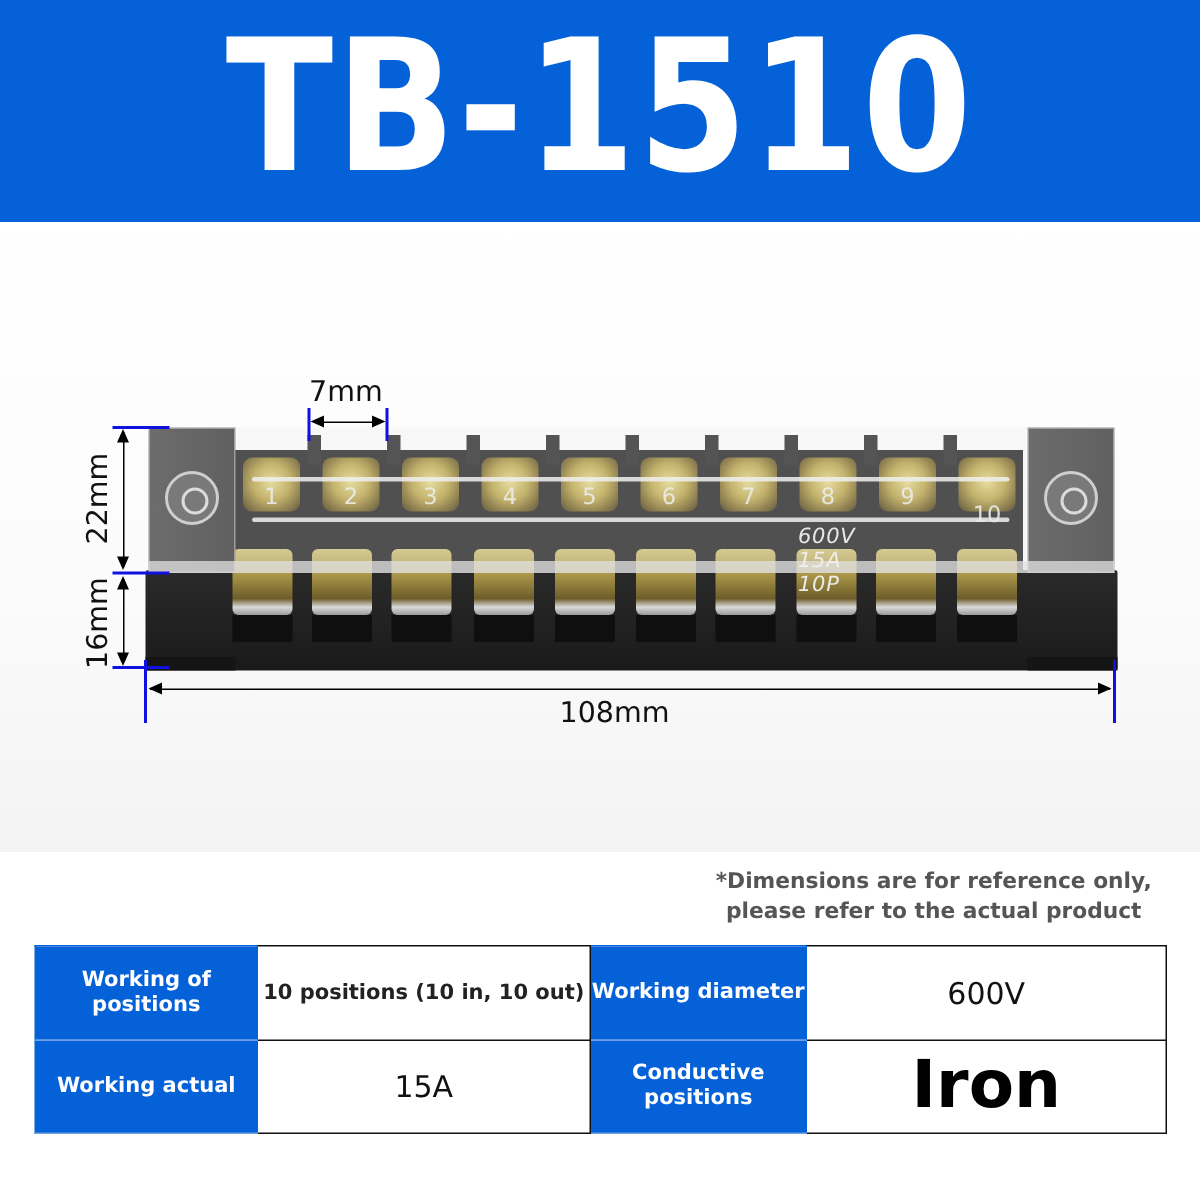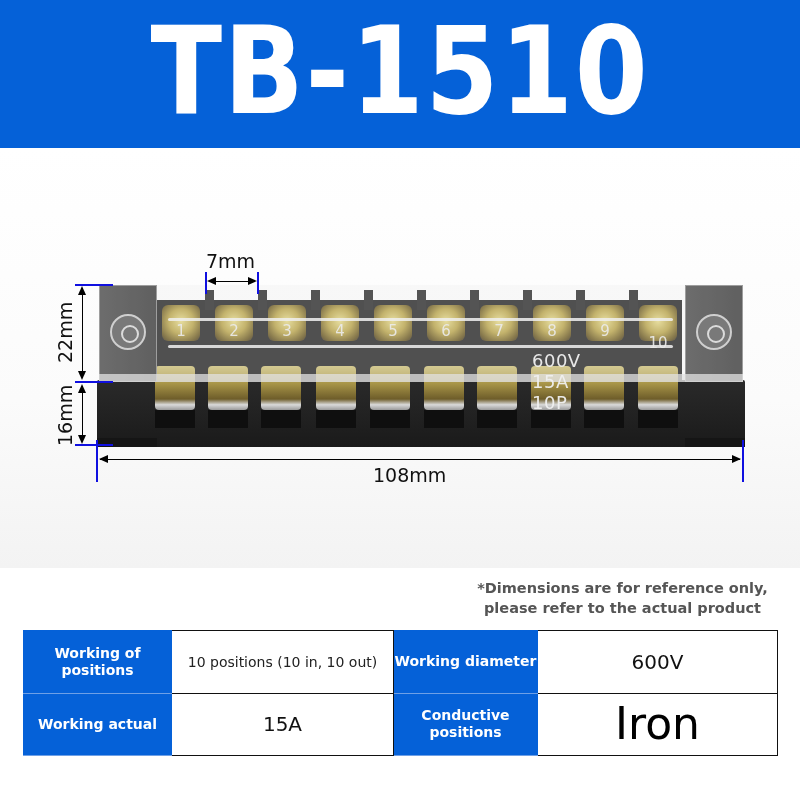--- a/index.html
+++ b/index.html
@@ -18,40 +18,40 @@
   .end-cap.right { left:685px; }
   .cap-hole { position:absolute; left:10px; top:28px; width:36px; height:36px; border-radius:50%; border:2px solid #c8c8c8; box-sizing:border-box; background:#5a5a5a; }
   .cap-hole::after { content:""; position:absolute; left:9px; top:9px; width:14px; height:14px; border-radius:50%; border:2px solid #d8d8d8; }
   .cover { position:absolute; left:99px; top:285px; width:644px; height:97px; background:rgba(230,230,230,0.22); border-bottom:8px solid rgba(225,225,225,0.75); box-sizing:border-box; }
   .cover-line { position:absolute; left:168px; width:505px; height:3px; background:rgba(240,240,240,0.85); border-radius:2px; }
   .tab { position:absolute; top:290px; width:9px; height:20px; background:#2b2b2b; }
   .screw { position:absolute; width:38px; height:36px; border-radius:6px; background:radial-gradient(circle at 50% 45%, #e6da8a 0%, #b9a44a 45%, #6c5a22 80%, #3a3020 100%); }
   .screw-low { position:absolute; width:40px; height:44px; border-radius:4px; background:linear-gradient(#cfc27a 0%, #a89548 40%, #6e5d2a 75%, #d9d9d9 88%, #9a9a9a 100%); }
   .slot { position:absolute; width:40px; height:18px; background:#0f0f0f; }
   .num { position:absolute; width:30px; text-align:center; color:rgba(235,235,235,0.9); font-size:15px; }
-  .rating { position:absolute; left:532px; top:350px; color:rgba(240,240,240,0.95); font-size:18px; letter-spacing:0.5px; }
+  .rating { position:absolute; left:532px; top:350px; color:rgba(240,240,240,0.95); font-size:14px; letter-spacing:0.5px;font-style:italic; }
 
   .dim { position:absolute; background:#000; }
   .dimblue { position:absolute; background:#1010e0; }
   .dimlabel { position:absolute; color:#111; font-size:19px; }
   .dimlabel.v { transform:rotate(-90deg); transform-origin:center; }
   .arrow-l, .arrow-r, .arrow-u, .arrow-d { position:absolute; width:0; height:0; }
   .arrow-l { border-top:4px solid transparent; border-bottom:4px solid transparent; border-right:9px solid #000; }
   .arrow-r { border-top:4px solid transparent; border-bottom:4px solid transparent; border-left:9px solid #000; }
   .arrow-u { border-left:4px solid transparent; border-right:4px solid transparent; border-bottom:9px solid #000; }
   .arrow-d { border-left:4px solid transparent; border-right:4px solid transparent; border-top:9px solid #000; }
 
   .note { position:absolute; left:450px; top:578px; width:345px; text-align:center; color:#555555; font-weight:bold; font-size:14.5px; line-height:20px; }
 
   .spec-table { position:absolute; left:23px; top:630px; width:754px; height:126px; border-collapse:collapse; table-layout:fixed; }
   .spec-table td { border:1px solid #111; padding:0; text-align:center; vertical-align:middle; height:42px; }
   .spec-table td.lbl { background:#0561d8; color:#ffffff; font-weight:bold; font-size:14px; line-height:17px; border-color:#0561d8; border-bottom:1px solid #6fa0e6; }
   .spec-table td.val { background:#ffffff; color:#111; font-size:20px; }
-  .spec-table td.val.small { font-size:14px; font-weight:normal; line-height:18px; color:#222; }
-  .spec-table td.val.big { font-size:44px; font-weight:normal; color:#000; line-height:40px; }
+  .spec-table td.val.small { font-size:14px; font-weight:bold; line-height:18px; color:#222; }
+  .spec-table td.val.big { font-size:44px; font-weight:bold; color:#000; line-height:40px; }
   sup { font-size:12px; }
 </style>
 </head>
 <body>
 
 <div class="header"></div>
 <div class="title">TB-1510</div>
 
 <div class="diagram"></div>
 

